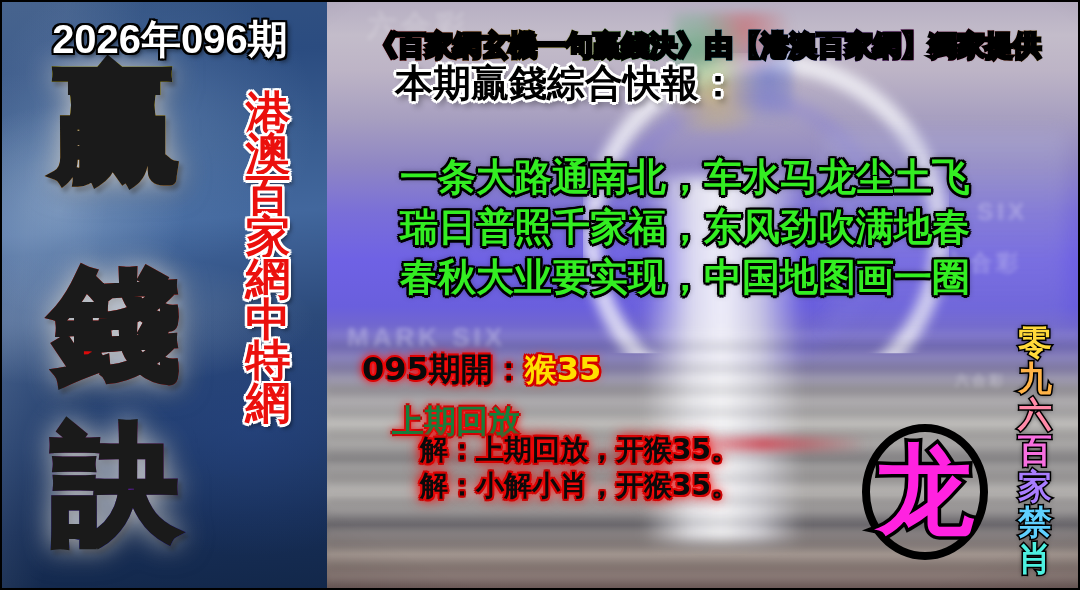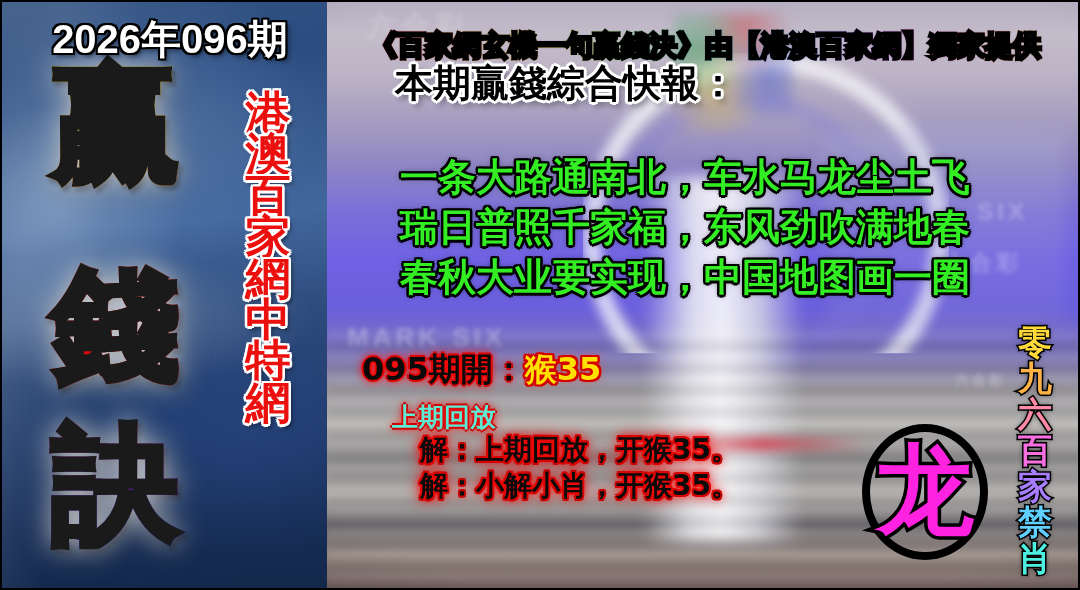--- a/index.html
+++ b/index.html
@@ -210,23 +210,23 @@
   .draw-value{
     color:#ffe000;
     text-shadow:
       2.4px 0 0 #d40000,-2.4px 0 0 #d40000,0 2.4px 0 #d40000,0 -2.4px 0 #d40000,
       2px 2px 0 #d40000,-2px 2px 0 #d40000,2px -2px 0 #d40000,-2px -2px 0 #d40000,
       0 0 10px rgba(255,60,0,.7);
   }
 
   .replay-title{
     position:absolute;left:392px;top:400px;z-index:10;
-    font-size:26px;font-weight:bold;white-space:nowrap;
+    font-size:32px;font-weight:bold;white-space:nowrap;
     font-family:Liberation Sans, sans-serif;
-    color:#5eead4;
+    color:#15803d;
     text-shadow:
       0 0 6px #ff1414,0 0 11px #ef0000,
       1.8px 0 0 #b00000,-1.8px 0 0 #b00000,0 1.8px 0 #b00000,0 -1.8px 0 #b00000;
   }
 
   .explain-list{position:absolute;left:420px;top:432px;z-index:10;}
   .explain-list .line{
     font-size:28px;font-weight:bold;line-height:36px;white-space:nowrap;
     font-family:"DejaVu Sans","Liberation Sans",sans-serif;
     color:#0a0a0a;

